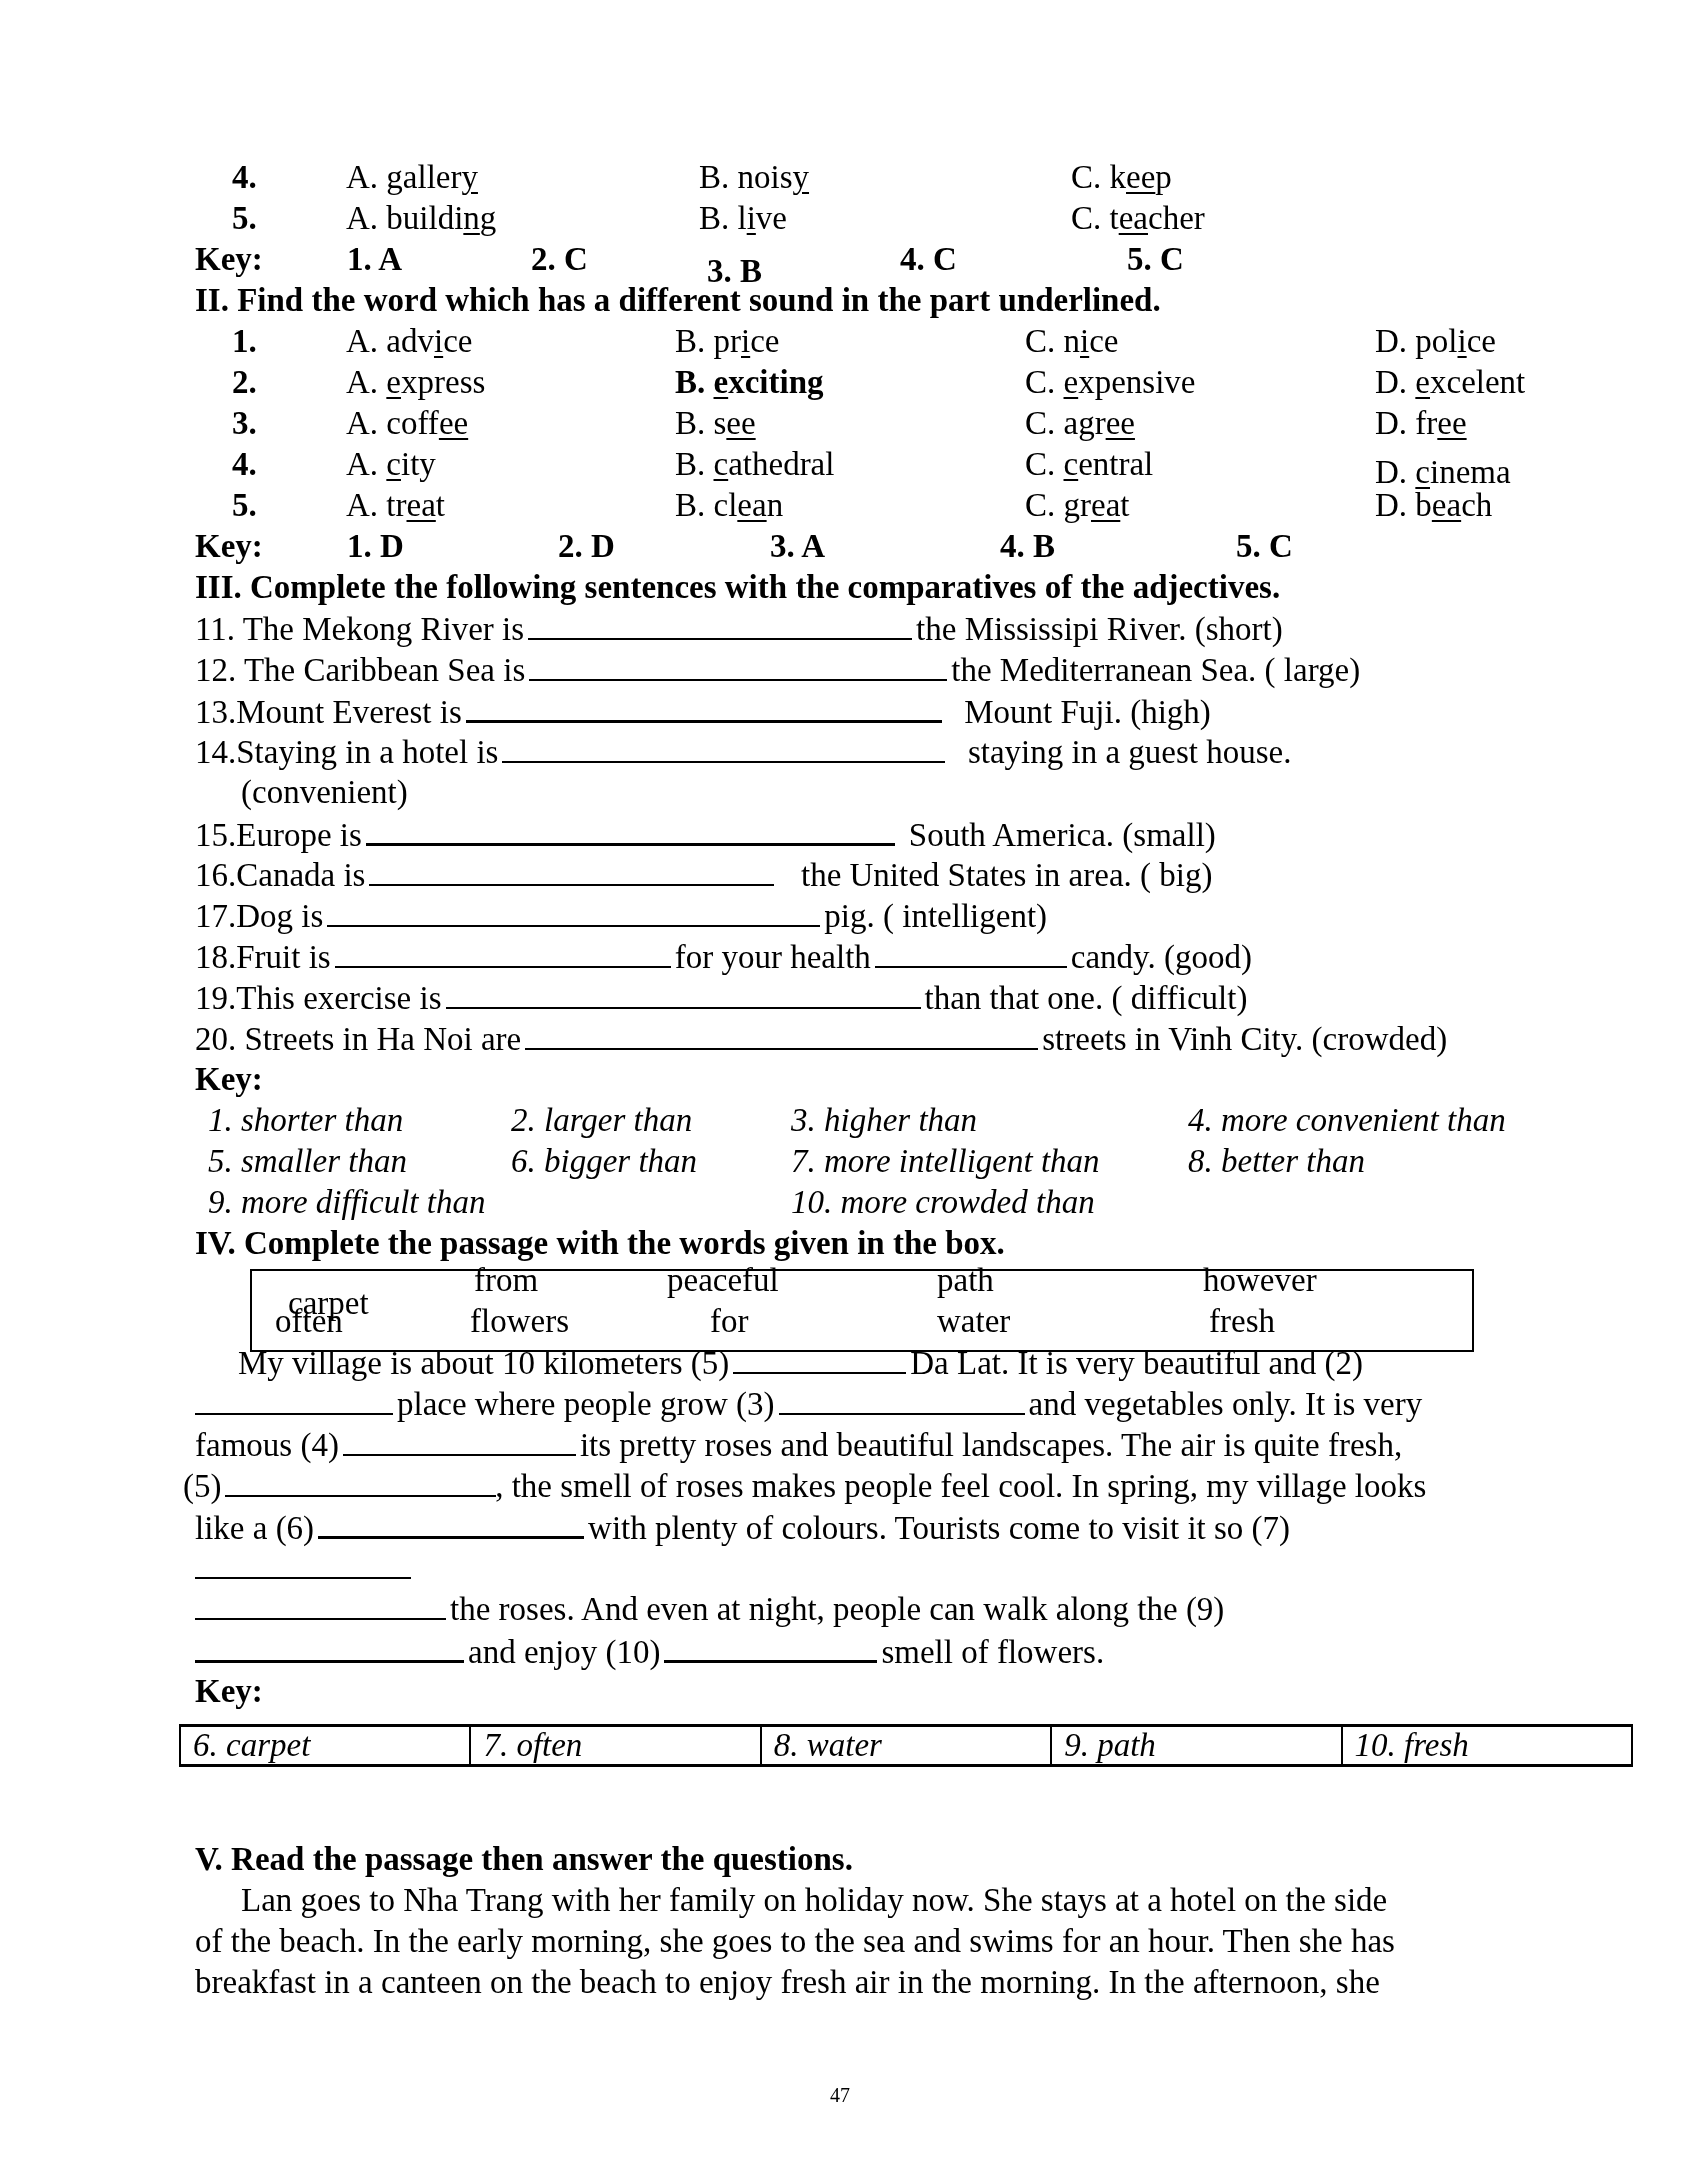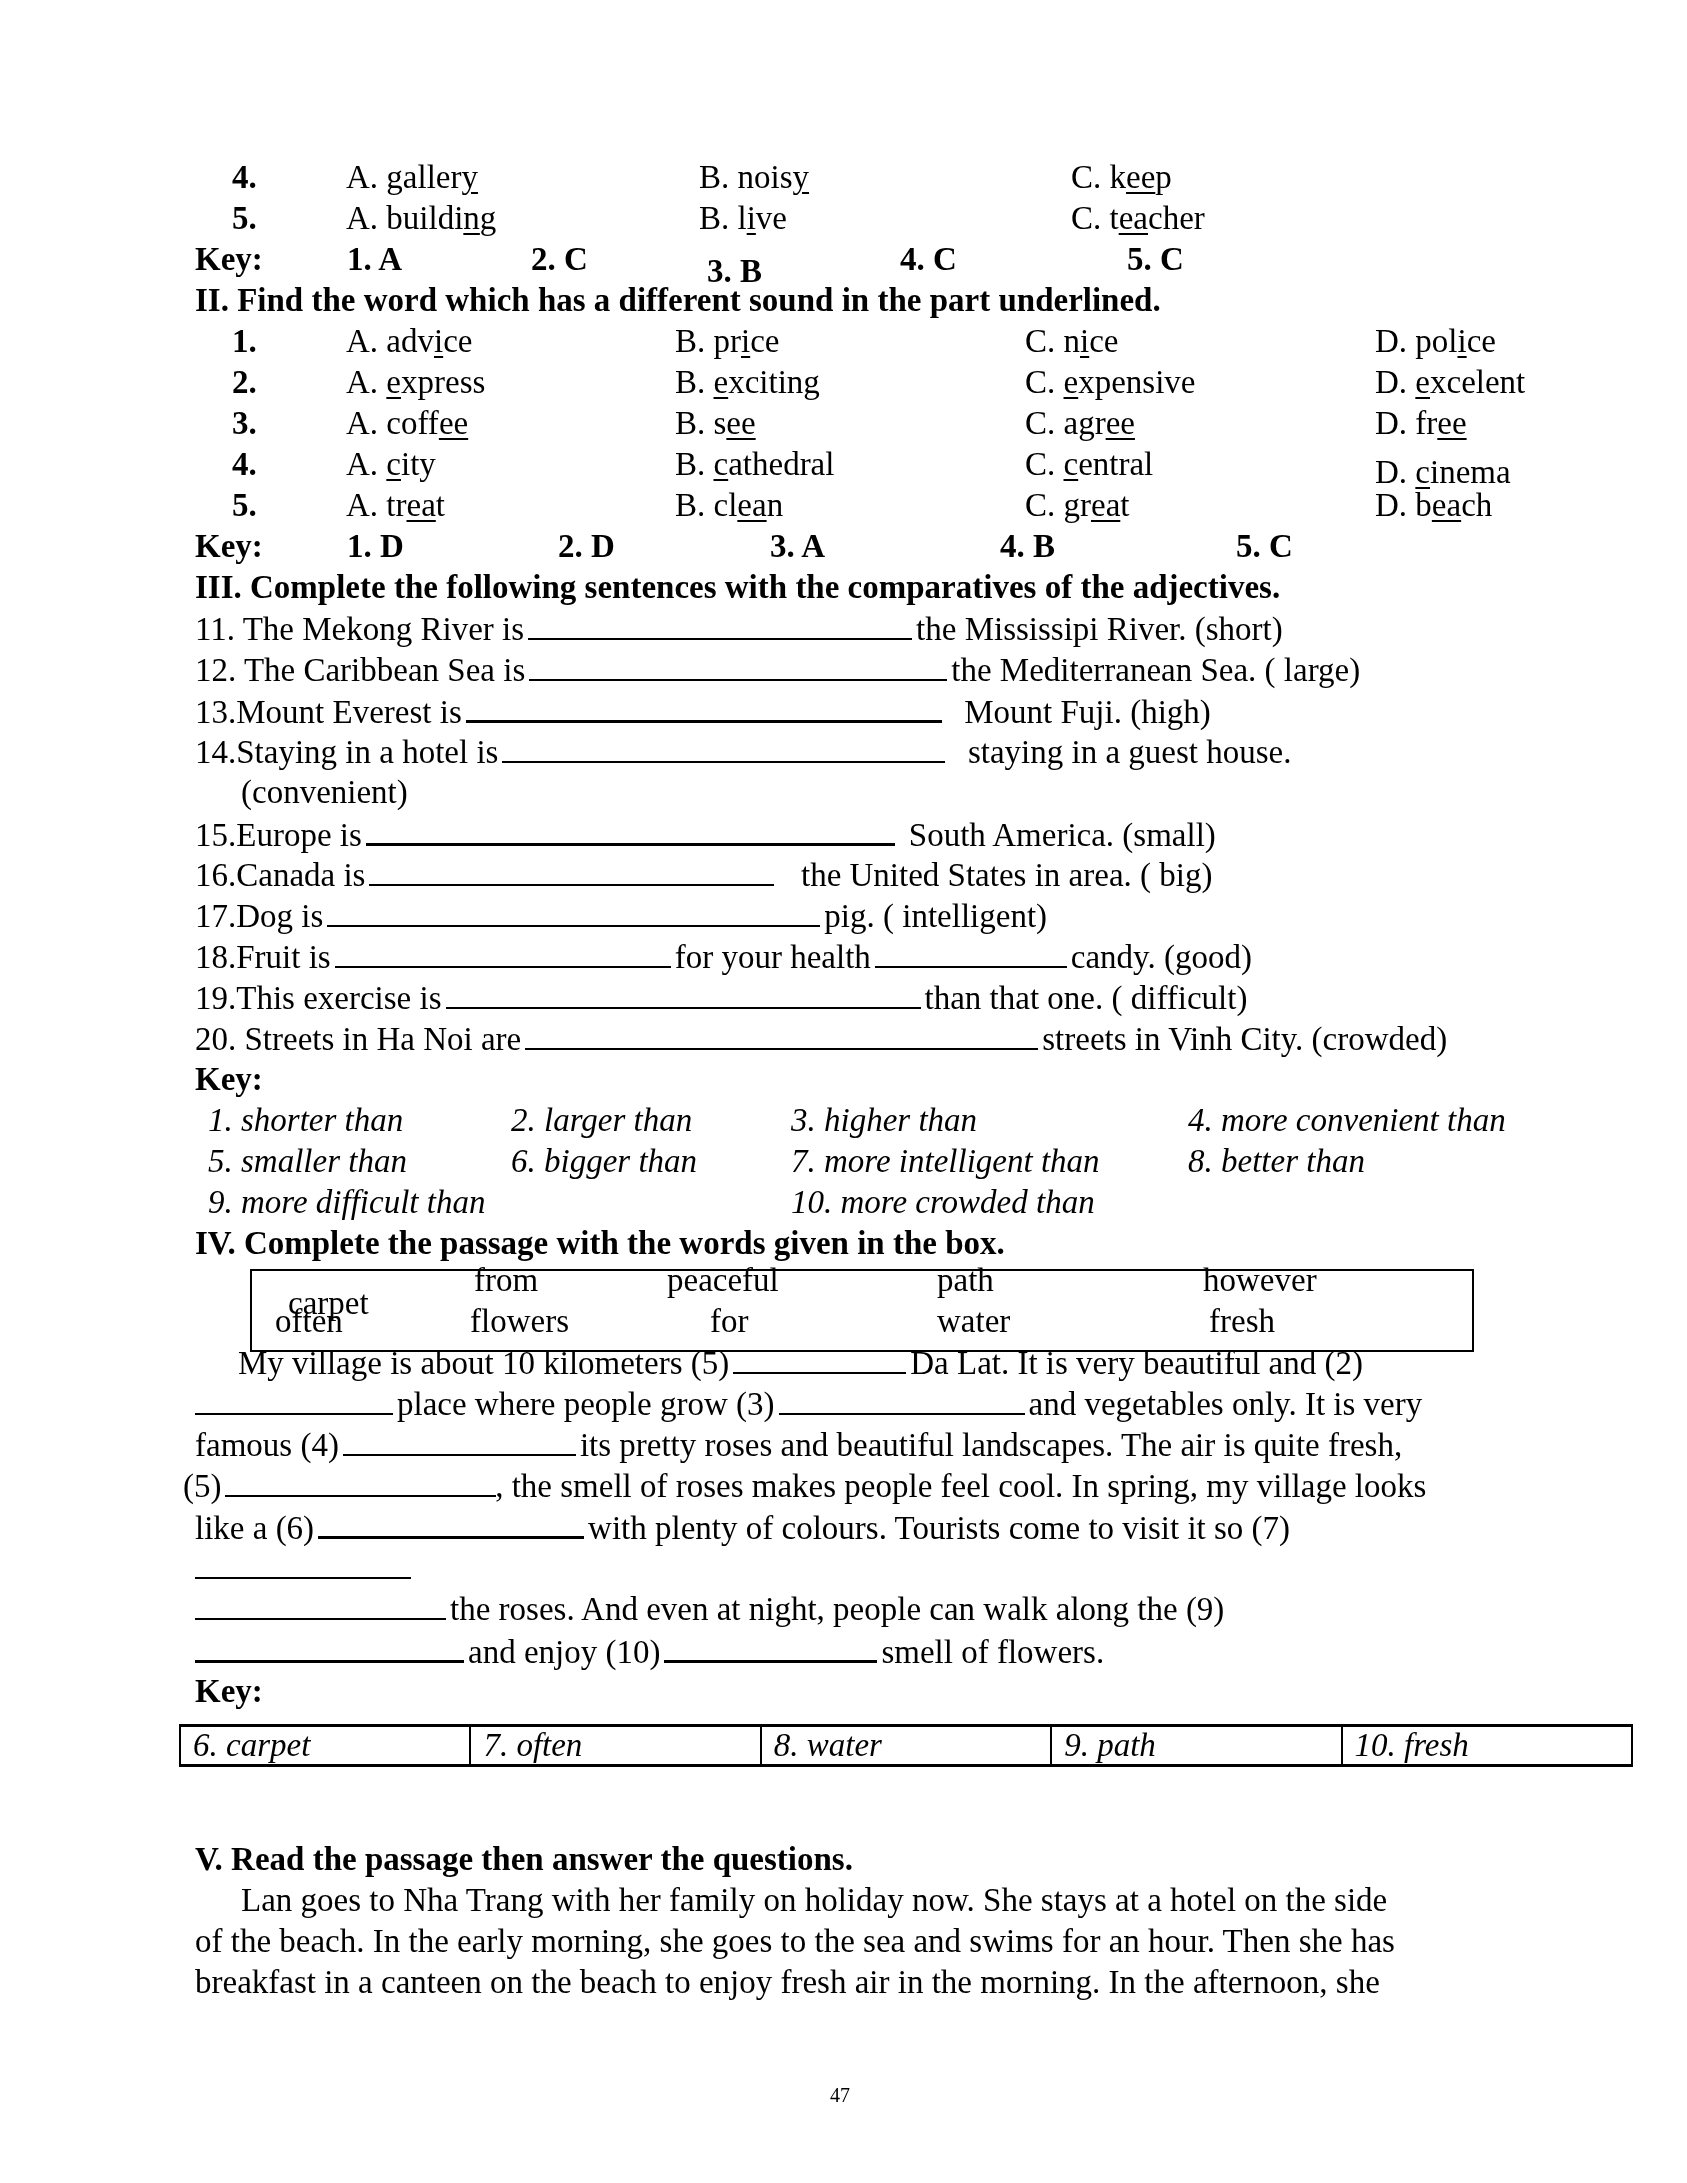--- a/index.html
+++ b/index.html
@@ -47,21 +47,21 @@
 <div>
   <span class="ln b" style="left:232px;top:321px;">1.</span>
   <span class="ln" style="left:346px;top:321px;"><span>A. adv</span><span class="u">i</span><span>ce</span></span>
   <span class="ln" style="left:675px;top:321px;"><span>B. pr</span><span class="u">i</span><span>ce</span></span>
   <span class="ln" style="left:1025px;top:321px;"><span>C. n</span><span class="u">i</span><span>ce</span></span>
   <span class="ln" style="left:1375px;top:321px;"><span>D. pol</span><span class="u">i</span><span>ce</span></span>
 </div>
 <div>
   <span class="ln b" style="left:232px;top:362px;">2.</span>
   <span class="ln" style="left:346px;top:362px;"><span>A. </span><span class="u">e</span><span>xpress</span></span>
-  <span class="ln" style="left:675px;top:362px;"><span>B. </span><span class="u">e</span><span>xciting</span></span>
+  <span class="ln" style="left:675px;top:362px;font-weight:bold;"><span>B. </span><span class="u">e</span><span>xciting</span></span>
   <span class="ln" style="left:1025px;top:362px;"><span>C. </span><span class="u">e</span><span>xpensive</span></span>
   <span class="ln" style="left:1375px;top:362px;"><span>D. </span><span class="u">e</span><span>xcelent</span></span>
 </div>
 <div>
   <span class="ln b" style="left:232px;top:403px;">3.</span>
   <span class="ln" style="left:346px;top:403px;"><span>A. coff</span><span class="u">ee</span><span></span></span>
   <span class="ln" style="left:675px;top:403px;"><span>B. s</span><span class="u">ee</span><span></span></span>
   <span class="ln" style="left:1025px;top:403px;"><span>C. agr</span><span class="u">ee</span><span></span></span>
   <span class="ln" style="left:1375px;top:403px;"><span>D. fr</span><span class="u">ee</span><span></span></span>
 </div>

